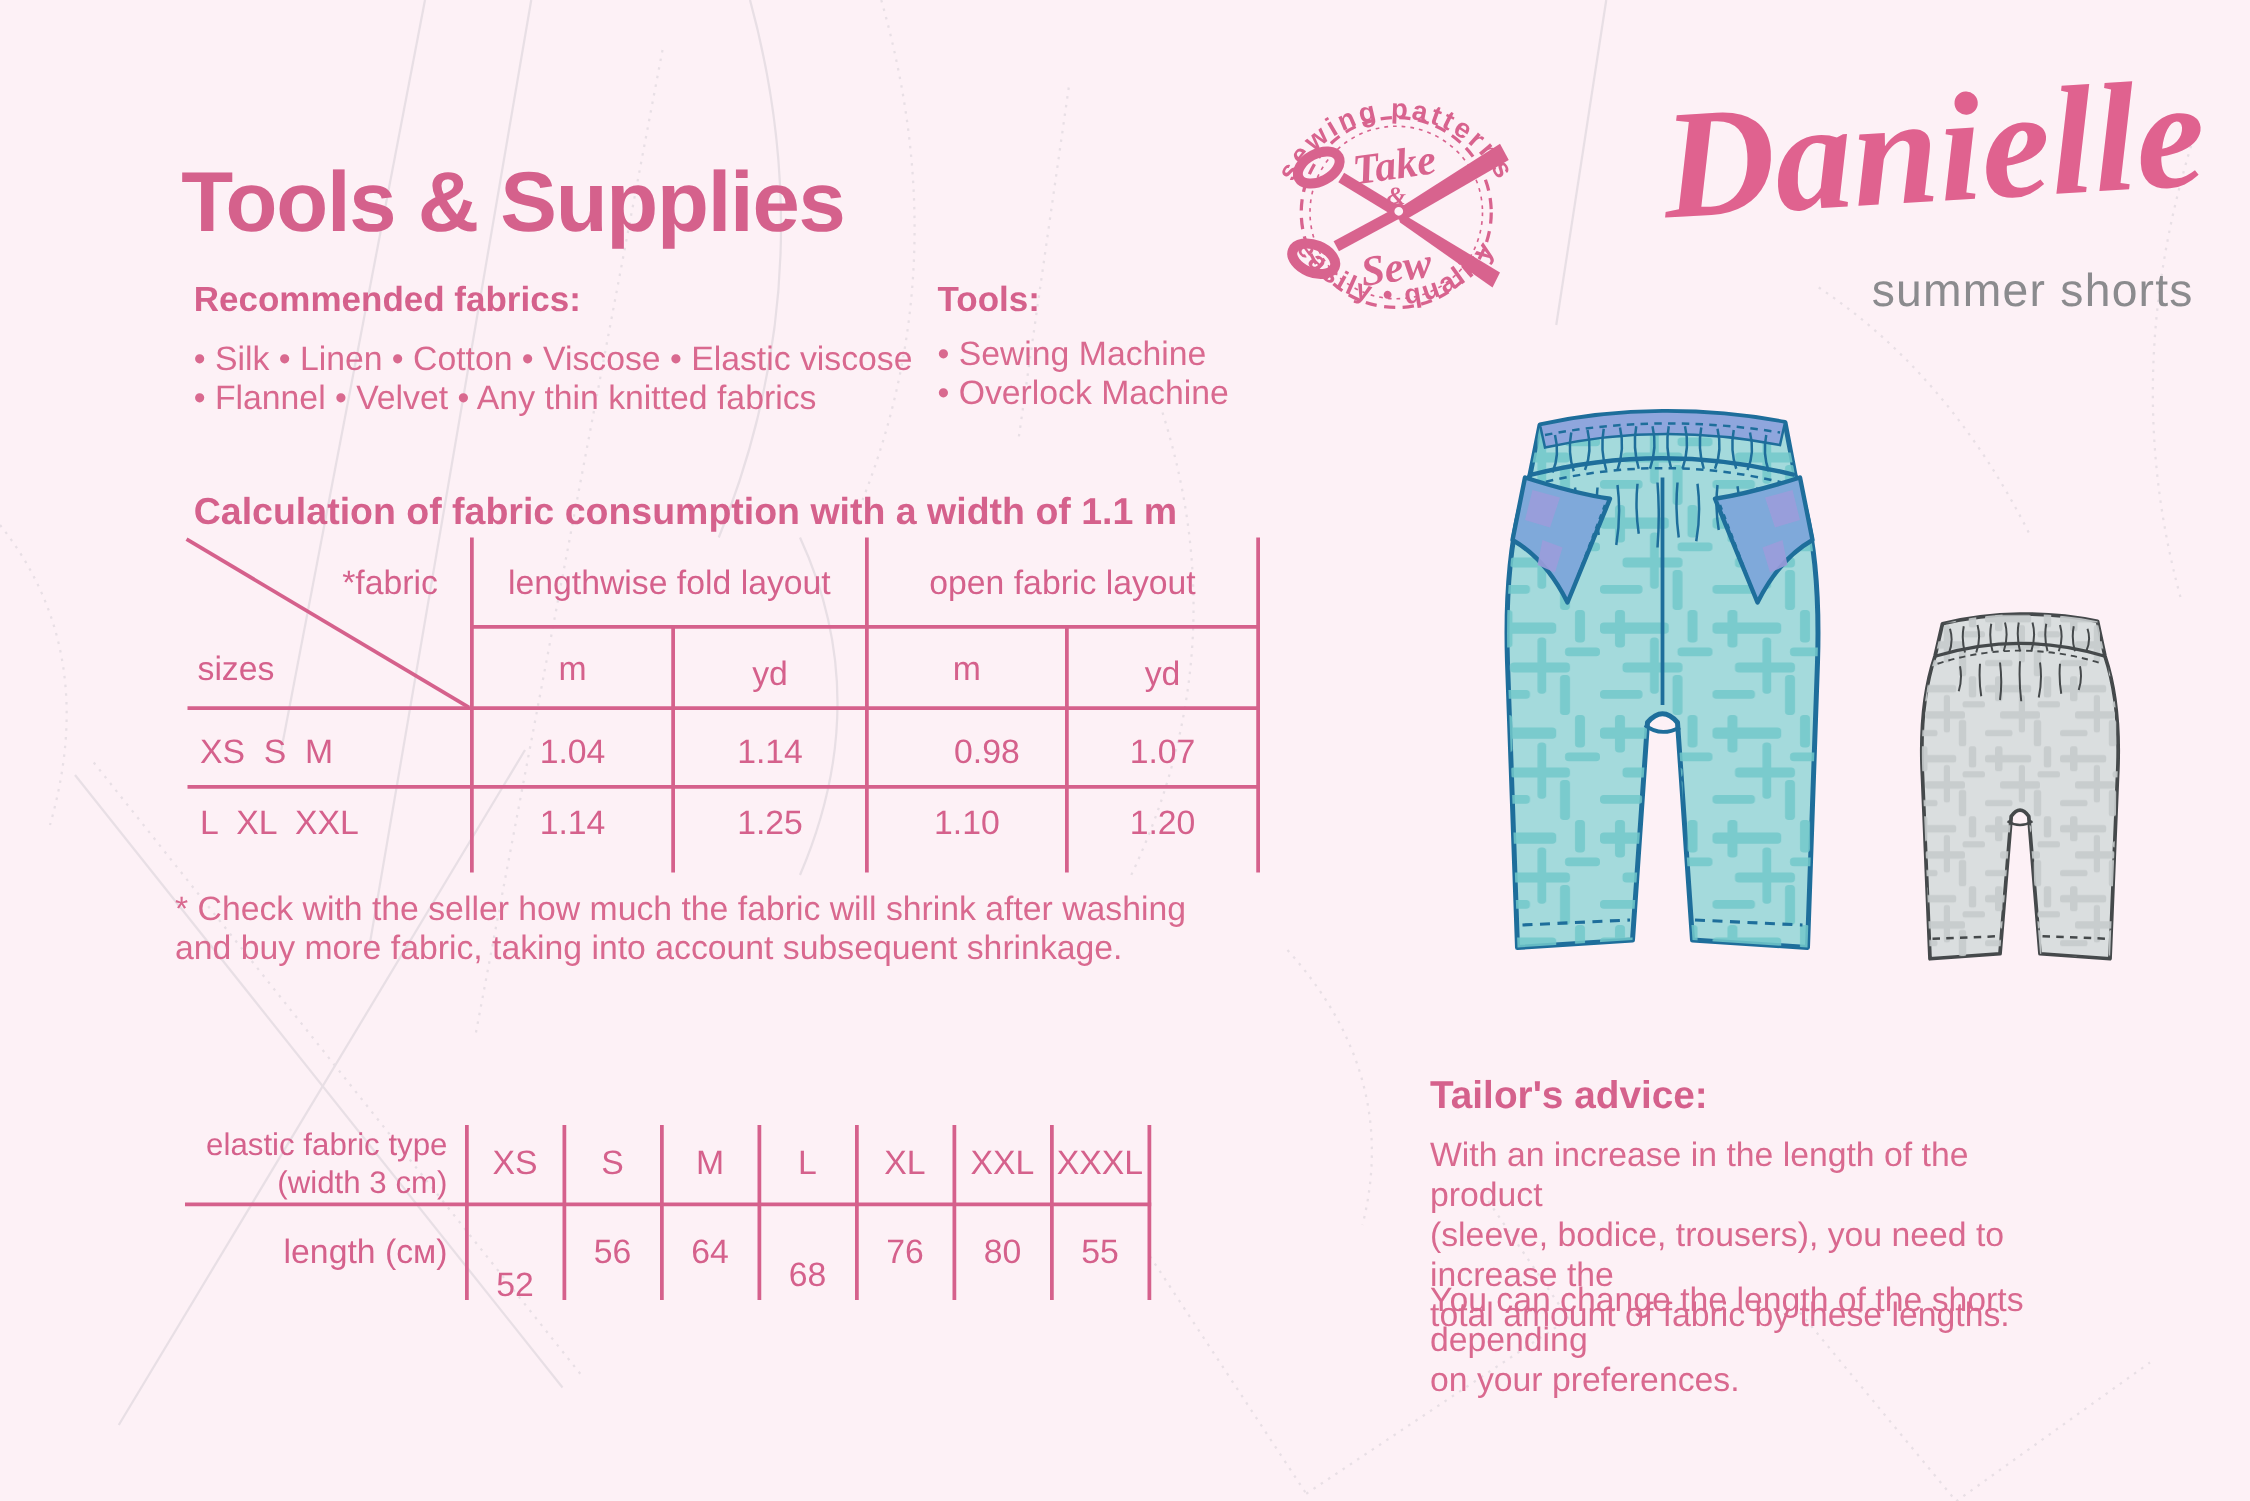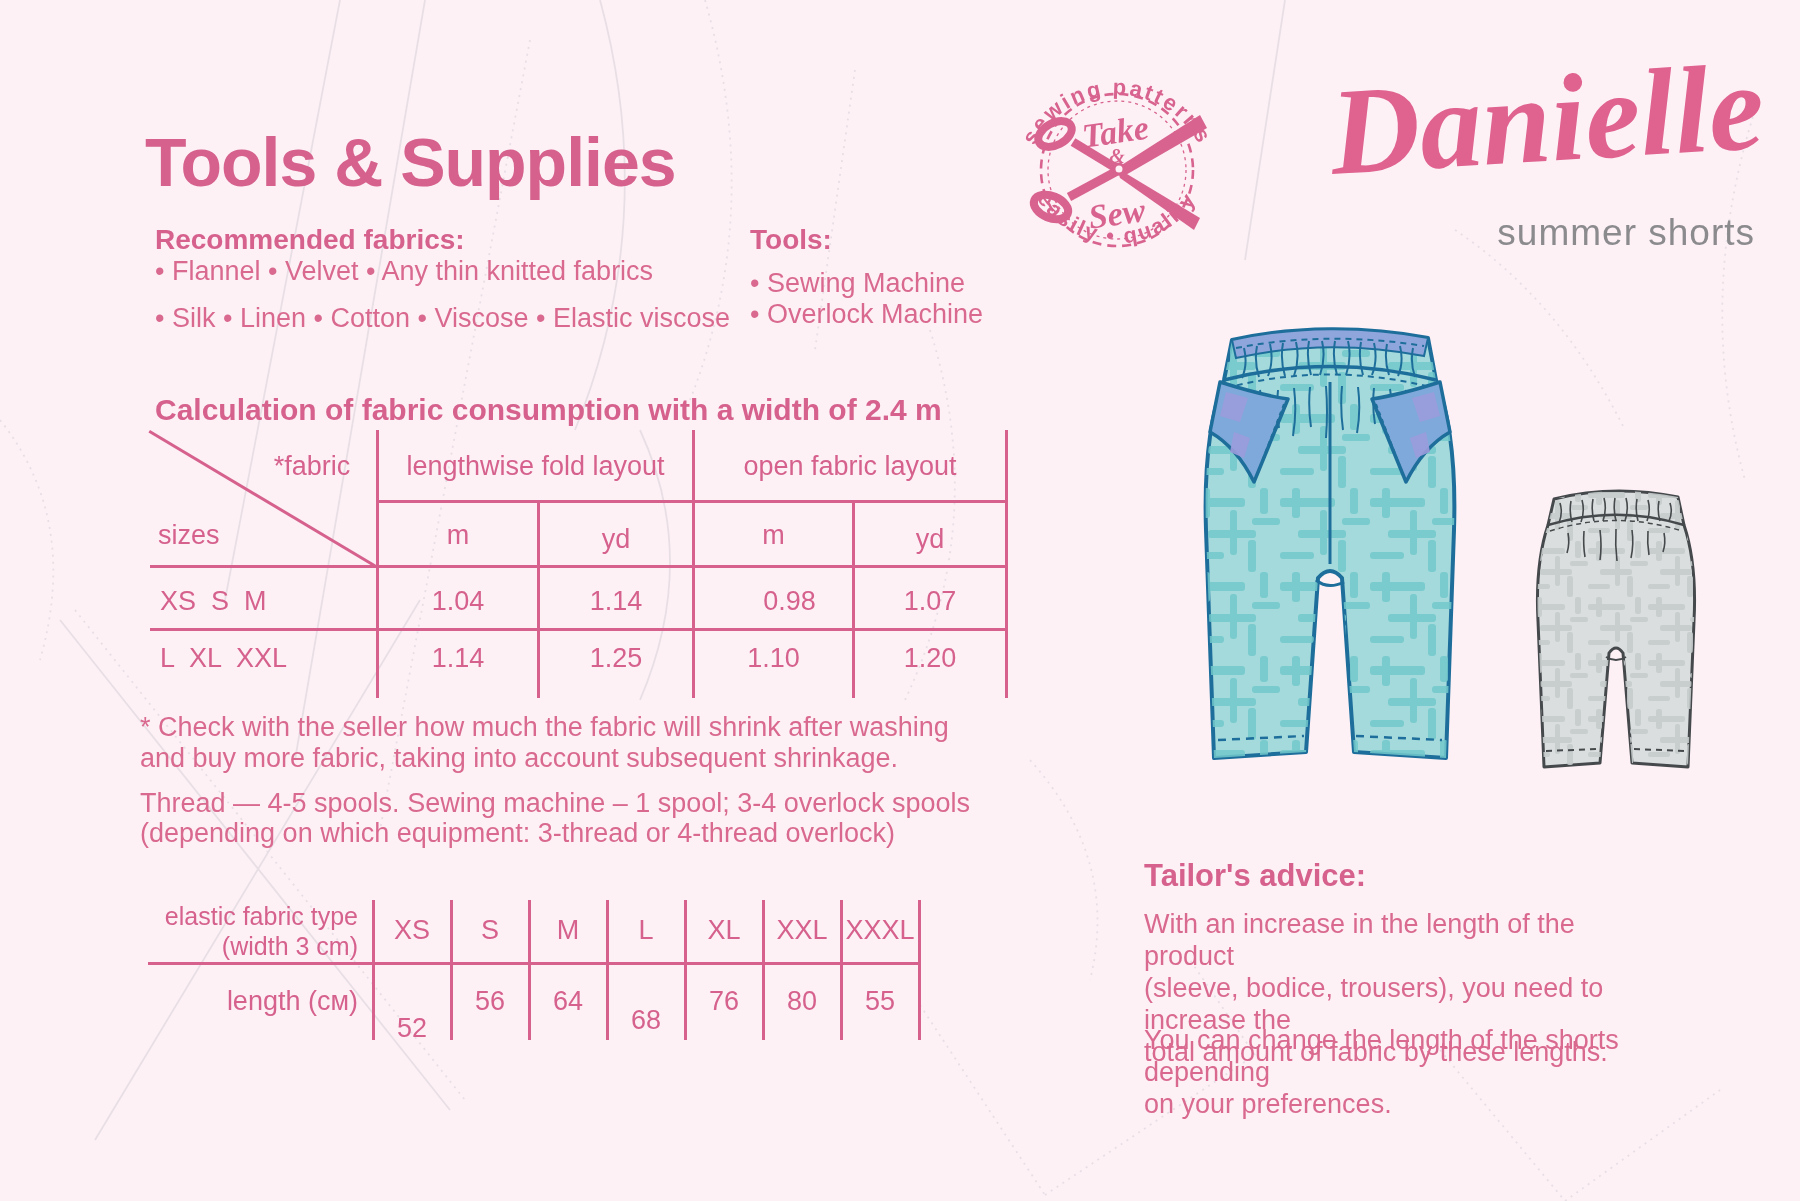--- a/index.html
+++ b/index.html
@@ -48,22 +48,22 @@
       <path d="M 1455,230 Q 1560,300 1625,430" stroke-dasharray="2 5"></path>
       <path d="M 1030,760 Q 1120,860 1090,980" stroke-dasharray="2 5"></path>
       <path d="M 0,420 Q 80,520 40,660" stroke-dasharray="2 5"></path>
     </g>
   </svg>
 
   <div class="abs fg h1" style="left:145px;top:98px;margin-top:30px;">Tools &amp; Supplies</div>
 
   <div class="abs fg" style="left:155px;top:224px;">
     <div class="h2">Recommended fabrics:</div>
+    <div class="txt body-pink" style="margin-top:16px;">• Silk • Linen • Cotton • Viscose • Elastic viscose</div>
     <div class="txt body-pink">• Flannel • Velvet • Any thin knitted fabrics</div>
-    <div class="txt body-pink" style="margin-top:16px;">• Silk • Linen • Cotton • Viscose • Elastic viscose</div>
   </div>
 
   <div class="abs fg" style="left:750px;top:224px;">
     <div class="h2">Tools:</div>
     <div class="txt body-pink" style="margin-top:12px;">• Sewing Machine</div>
     <div class="txt body-pink">• Overlock Machine</div>
   </div>
 
   <svg class="abs fg" style="left:1000px;top:55px;" width="235" height="230" viewBox="0 0 235 230">
     <defs>
@@ -91,21 +91,21 @@
     <g font-family="Liberation Serif,serif" font-style="italic" font-weight="bold" fill="#d8638e" text-anchor="middle">
       <text x="117" y="88" font-size="34" transform="rotate(-8 117 88)">Take</text>
       <text x="117" y="108" font-size="20">&amp;</text>
       <text x="117" y="170" font-size="34" transform="rotate(-8 117 160)">Sew</text>
     </g>
   </svg>
 
   <div class="abs fg brand-script" style="left:1330px;top:58px;width:430px;text-align:center;">Danielle</div>
   <div class="abs fg brand-sub" style="left:1330px;top:212px;width:425px;">summer shorts</div>
 
-  <div class="abs fg h3" style="left:155px;top:393px;width:860px;">Calculation of fabric consumption with a width of 2.4 m</div>
+  <div class="abs fg h3" style="left:155px;top:393px;width:860px;">Calculation of fabric consumption with a width of 1.1 m</div>
 
   <div class="abs fg" style="left:150px;top:430px;width:858px;height:270px;">
 
     <div class="tline" style="left:226px;top:0;width:3px;height:268px;"></div>
     <div class="tline" style="left:387px;top:70px;width:3px;height:198px;"></div>
     <div class="tline" style="left:542px;top:0;width:3px;height:268px;"></div>
     <div class="tline" style="left:702px;top:70px;width:3px;height:198px;"></div>
     <div class="tline" style="left:855px;top:0;width:3px;height:268px;"></div>
     <div class="tline" style="left:226px;top:70px;width:632px;height:3px;"></div>
     <div class="tline" style="left:0;top:135px;width:858px;height:3px;"></div>
@@ -129,22 +129,20 @@
 
     <div class="cell cell-l" style="left:10px;top:213px;width:210px;white-space:pre;">L  XL  XXL</div>
     <div class="cell" style="left:229px;top:213px;width:158px;">1.14</div>
     <div class="cell" style="left:390px;top:213px;width:152px;">1.25</div>
     <div class="cell" style="left:545px;top:213px;width:157px;">1.10</div>
     <div class="cell" style="left:705px;top:213px;width:150px;">1.20</div>
   </div>
 
   <div class="abs fg txt body-pink pre" style="left:140px;top:712px;width:900px;">* Check with the seller how much the fabric will shrink after washing
 and buy more fabric, taking into account subsequent shrinkage.</div>
-  <div class="abs fg txt body-pink pre" style="left:140px;top:788px;width:900px;line-height:30px;">Thread — 4-5 spools. Sewing machine – 1 spool; 3-4 overlock spools
-(depending on which equipment: 3-thread or 4-thread overlock)</div>
 
   <div class="abs fg" style="left:148px;top:898px;width:775px;height:150px;">
     <div class="tline" style="left:224px;top:2px;width:3px;height:140px;"></div>
     <div class="tline" style="left:302px;top:2px;width:3px;height:140px;"></div>
     <div class="tline" style="left:380px;top:2px;width:3px;height:140px;"></div>
     <div class="tline" style="left:458px;top:2px;width:3px;height:140px;"></div>
     <div class="tline" style="left:536px;top:2px;width:3px;height:140px;"></div>
     <div class="tline" style="left:614px;top:2px;width:3px;height:140px;"></div>
     <div class="tline" style="left:692px;top:2px;width:3px;height:140px;"></div>
     <div class="tline" style="left:770px;top:2px;width:3px;height:140px;"></div>

